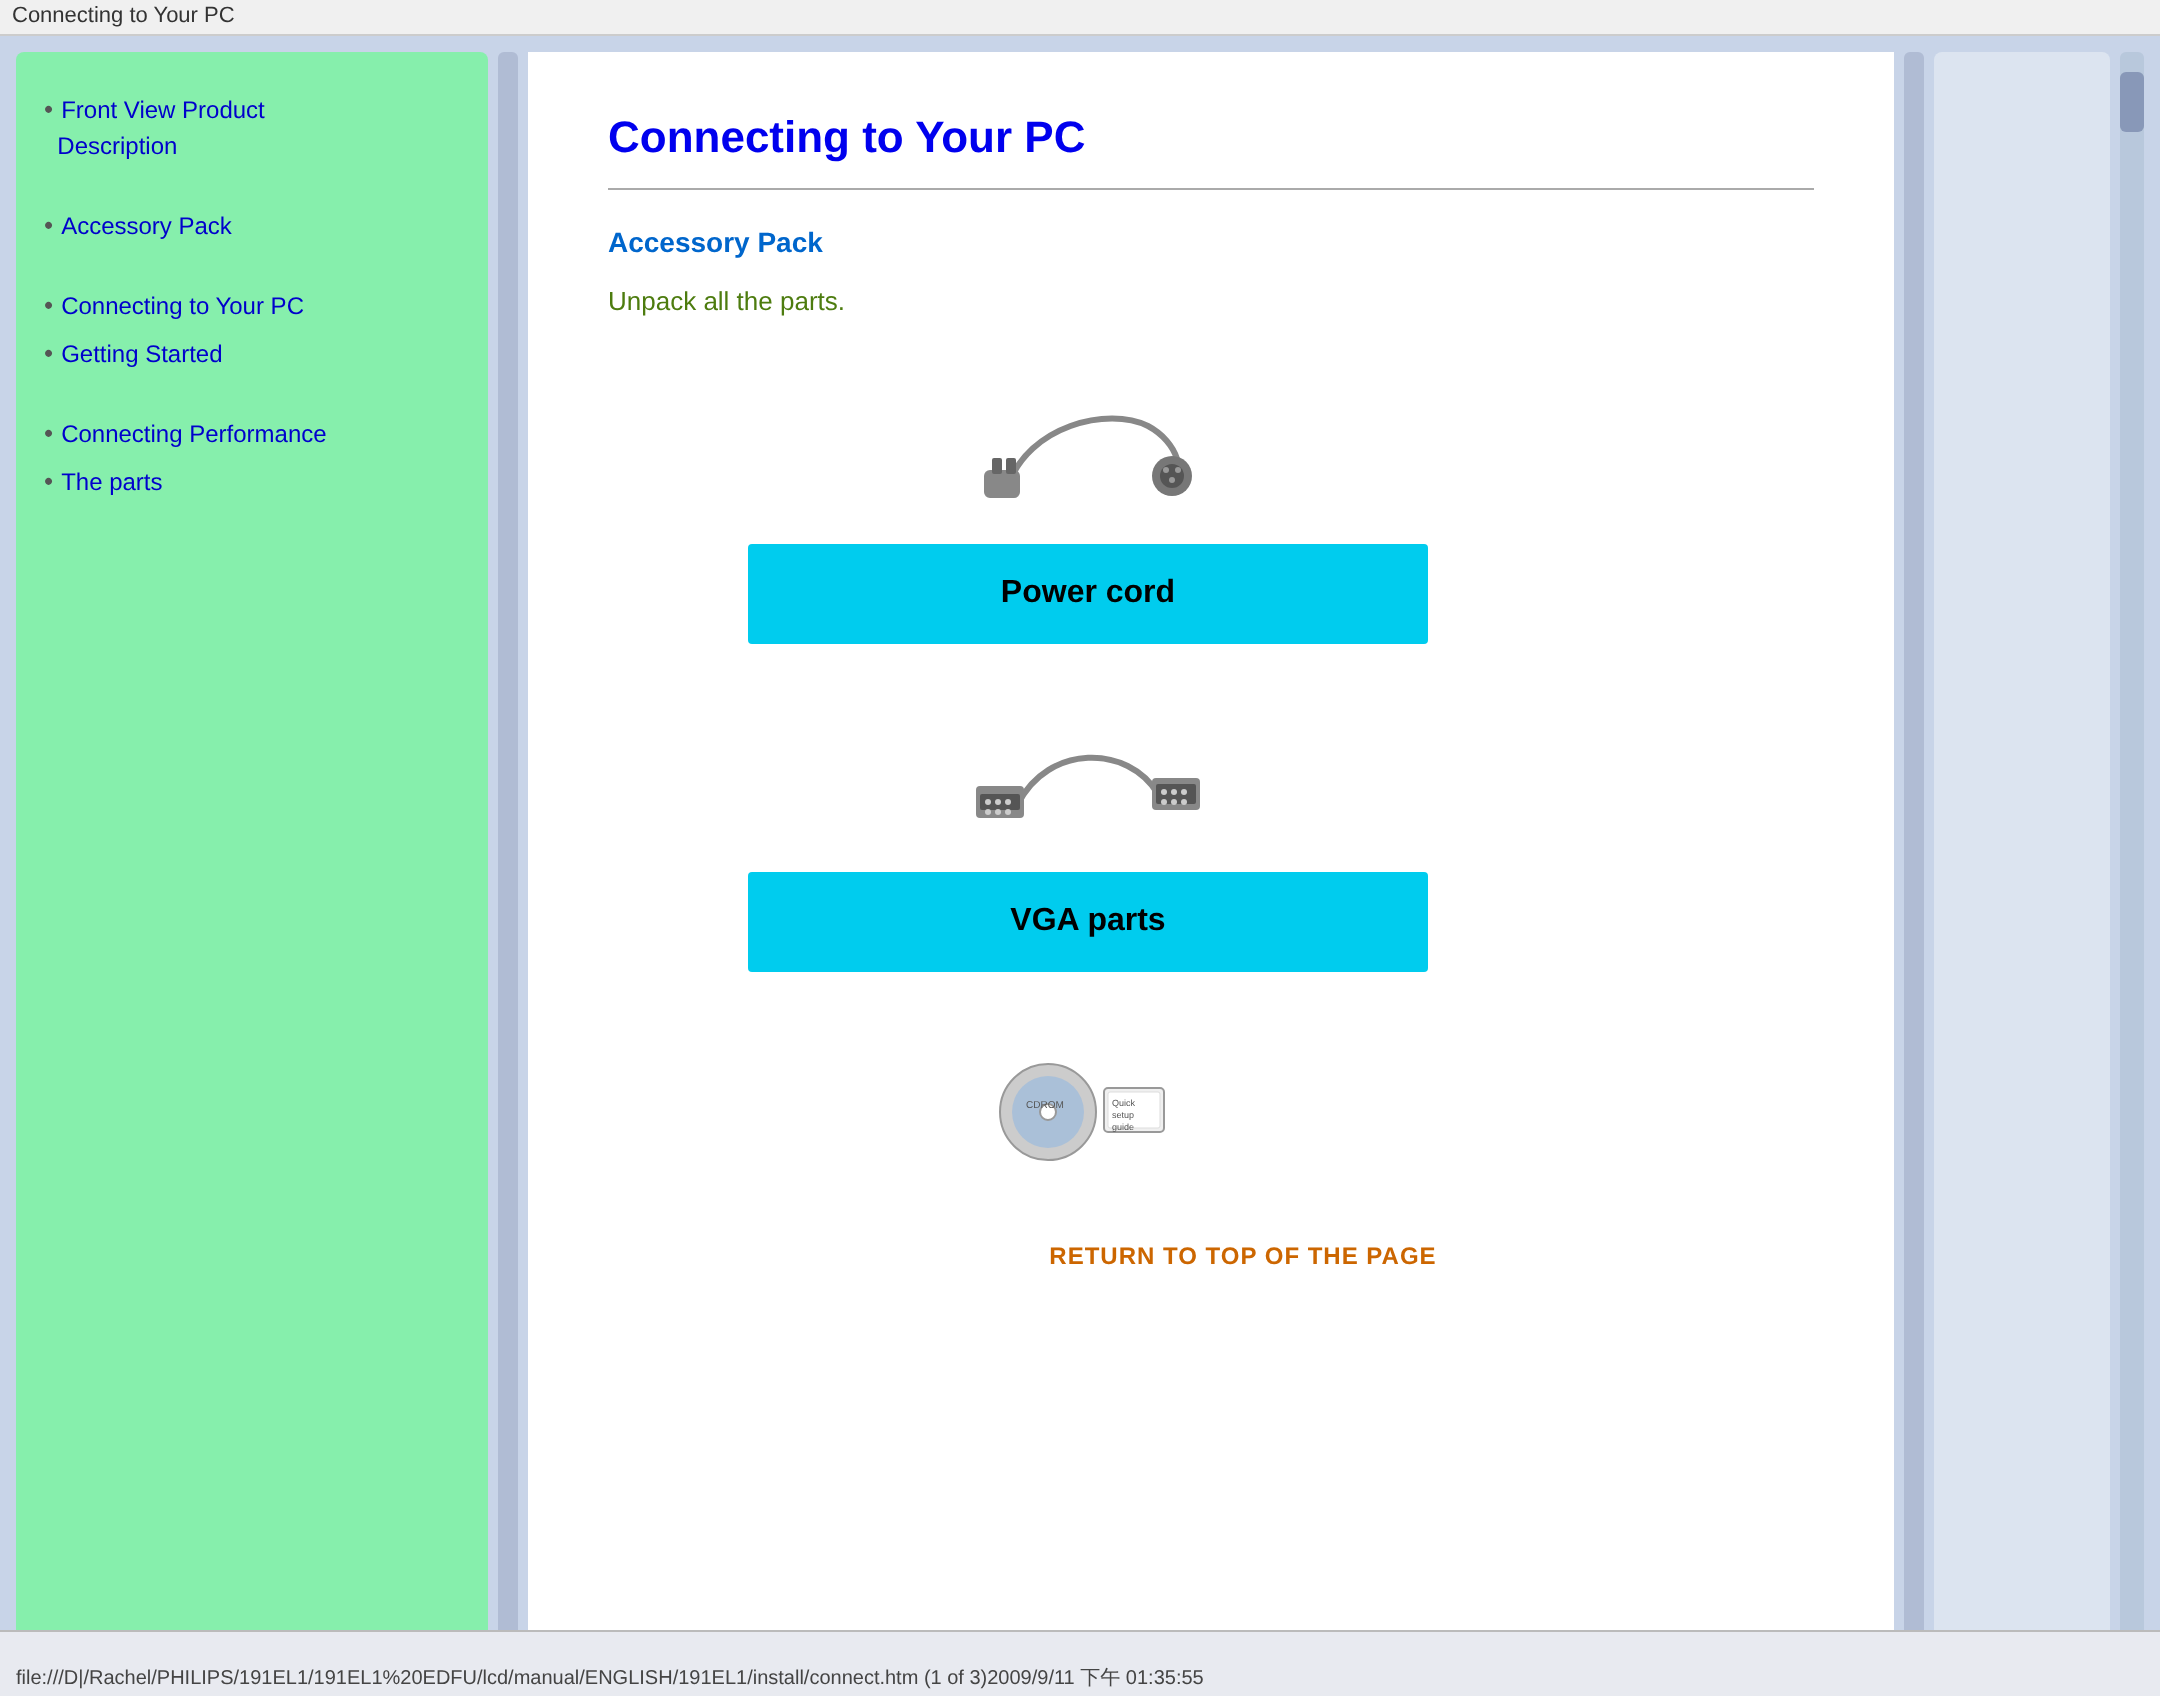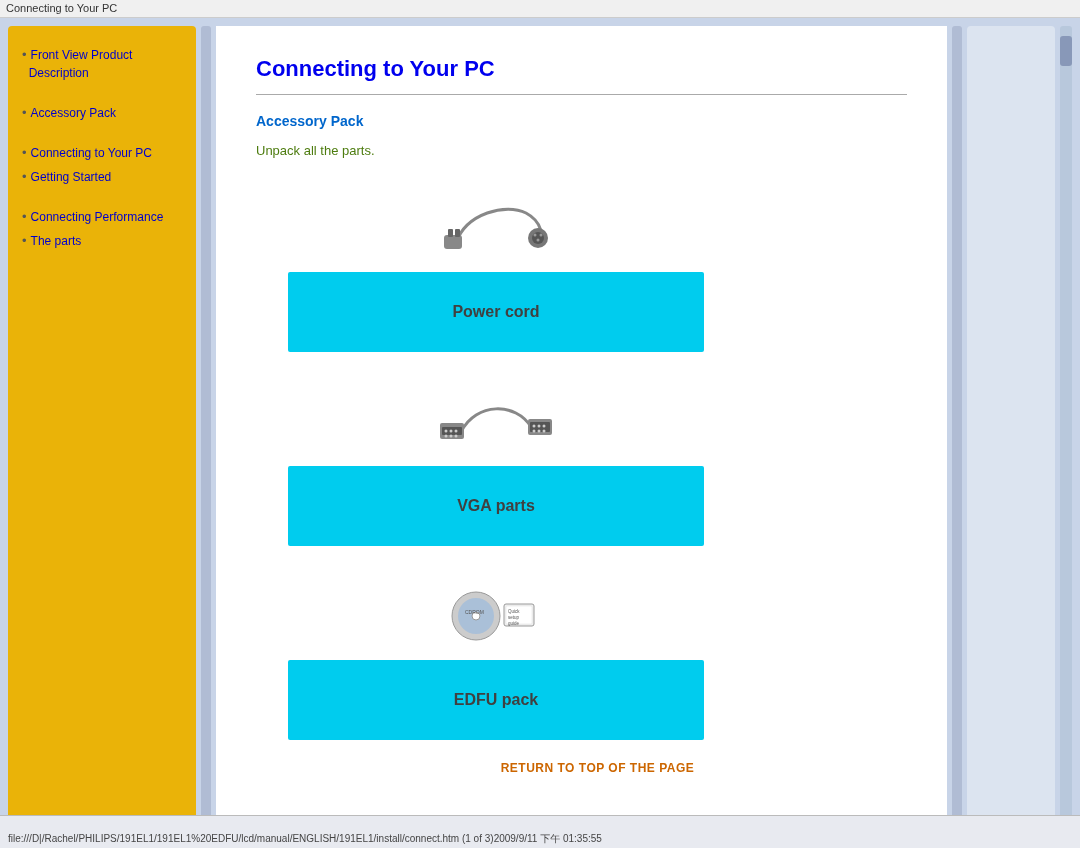--- a/index.html
+++ b/index.html
@@ -14,22 +14,22 @@
     }
     .title-bar {
       background: #f0f0f0;
       border-bottom: 1px solid #ccc;
       padding: 2px 6px;
       font-size: 11px;
       color: #333;
       height: 18px;
     }
     .left-panel {
-      width: 188px;
-      background: #eab308;
+      width: 236px;
+      background: #86efac;
       border-radius: 4px;
       flex-shrink: 0;
     }
     .center-content {
       flex: 1;
       background: #ffffff;
       overflow-y: auto;
       padding: 30px 40px 30px 40px;
     }
 
@@ -89,26 +89,26 @@
     }
     .product-image {
       margin-bottom: 4px;
       height: 90px;
       display: flex;
       align-items: center;
       justify-content: center;
     }
     .product-label {
       background: #00ccee;
-      color: #404040;
+      color: #000000;
       font-weight: bold;
       font-size: 16px;
-      width: 416px;
+      width: 340px;
       text-align: center;
-      padding: 31px 0;
+      padding: 16px 0;
       border-radius: 2px;
     }
 
     .return-link {
       text-align: center;
       margin-top: 16px;
     }
     .return-link a {
       color: #cc6600;
       font-size: 12px;
@@ -250,21 +250,20 @@
 
           <text x="29" y="38" font-size="5" fill="#555">CDROM</text>
 
           <rect x="68" y="28" width="30" height="22" rx="2" fill="#f0f0f0" stroke="#999" stroke-width="1"></rect>
           <rect x="70" y="30" width="26" height="18" rx="1" fill="#fff" stroke="#ddd" stroke-width="0.5"></rect>
           <text x="72" y="37" font-size="4.5" fill="#555">Quick</text>
           <text x="72" y="43" font-size="4.5" fill="#555">setup</text>
           <text x="72" y="49" font-size="4.5" fill="#555">guide</text>
         </svg>
       </div>
-      <div class="product-label">EDFU pack</div>
     </div>
 
     <div class="return-link">
       <a href="#">RETURN TO TOP OF THE PAGE</a>
     </div>
   </div>
 
   <div style="width:10px; background:#b0bcd4; border-radius:3px;"></div>
 
   <div style="width:88px; background:#dce4f0; border-radius:4px;"></div>

